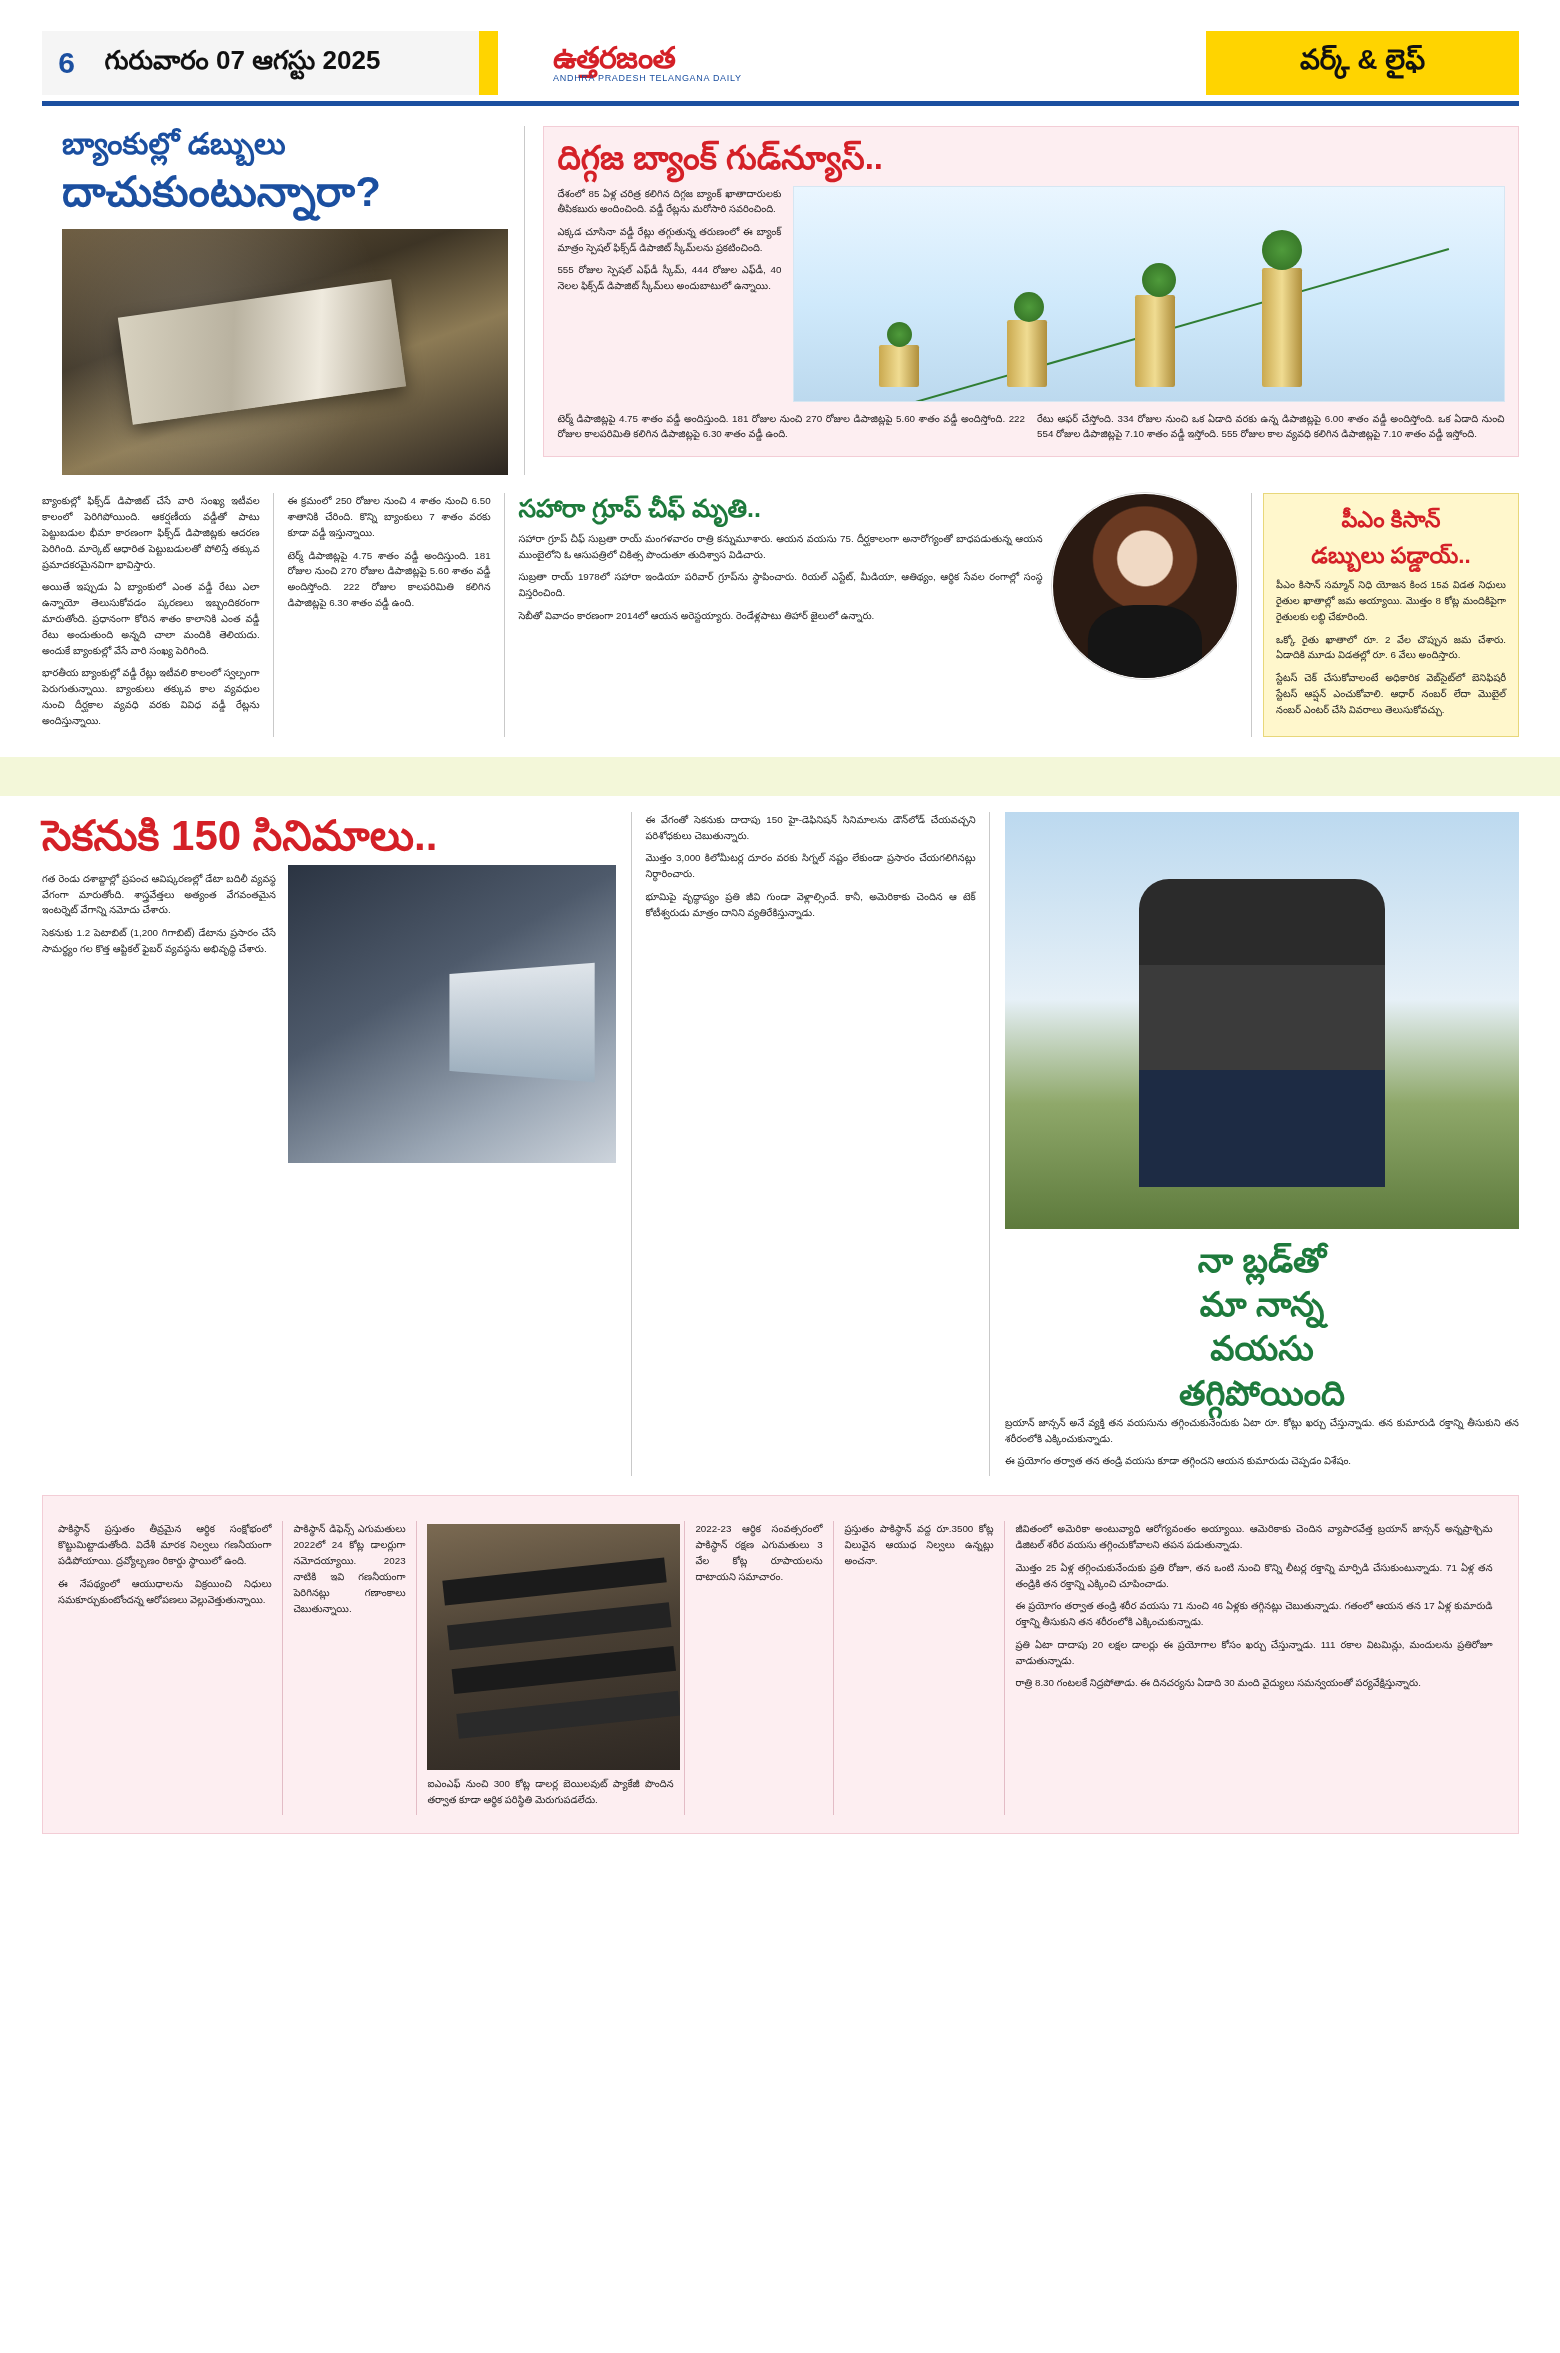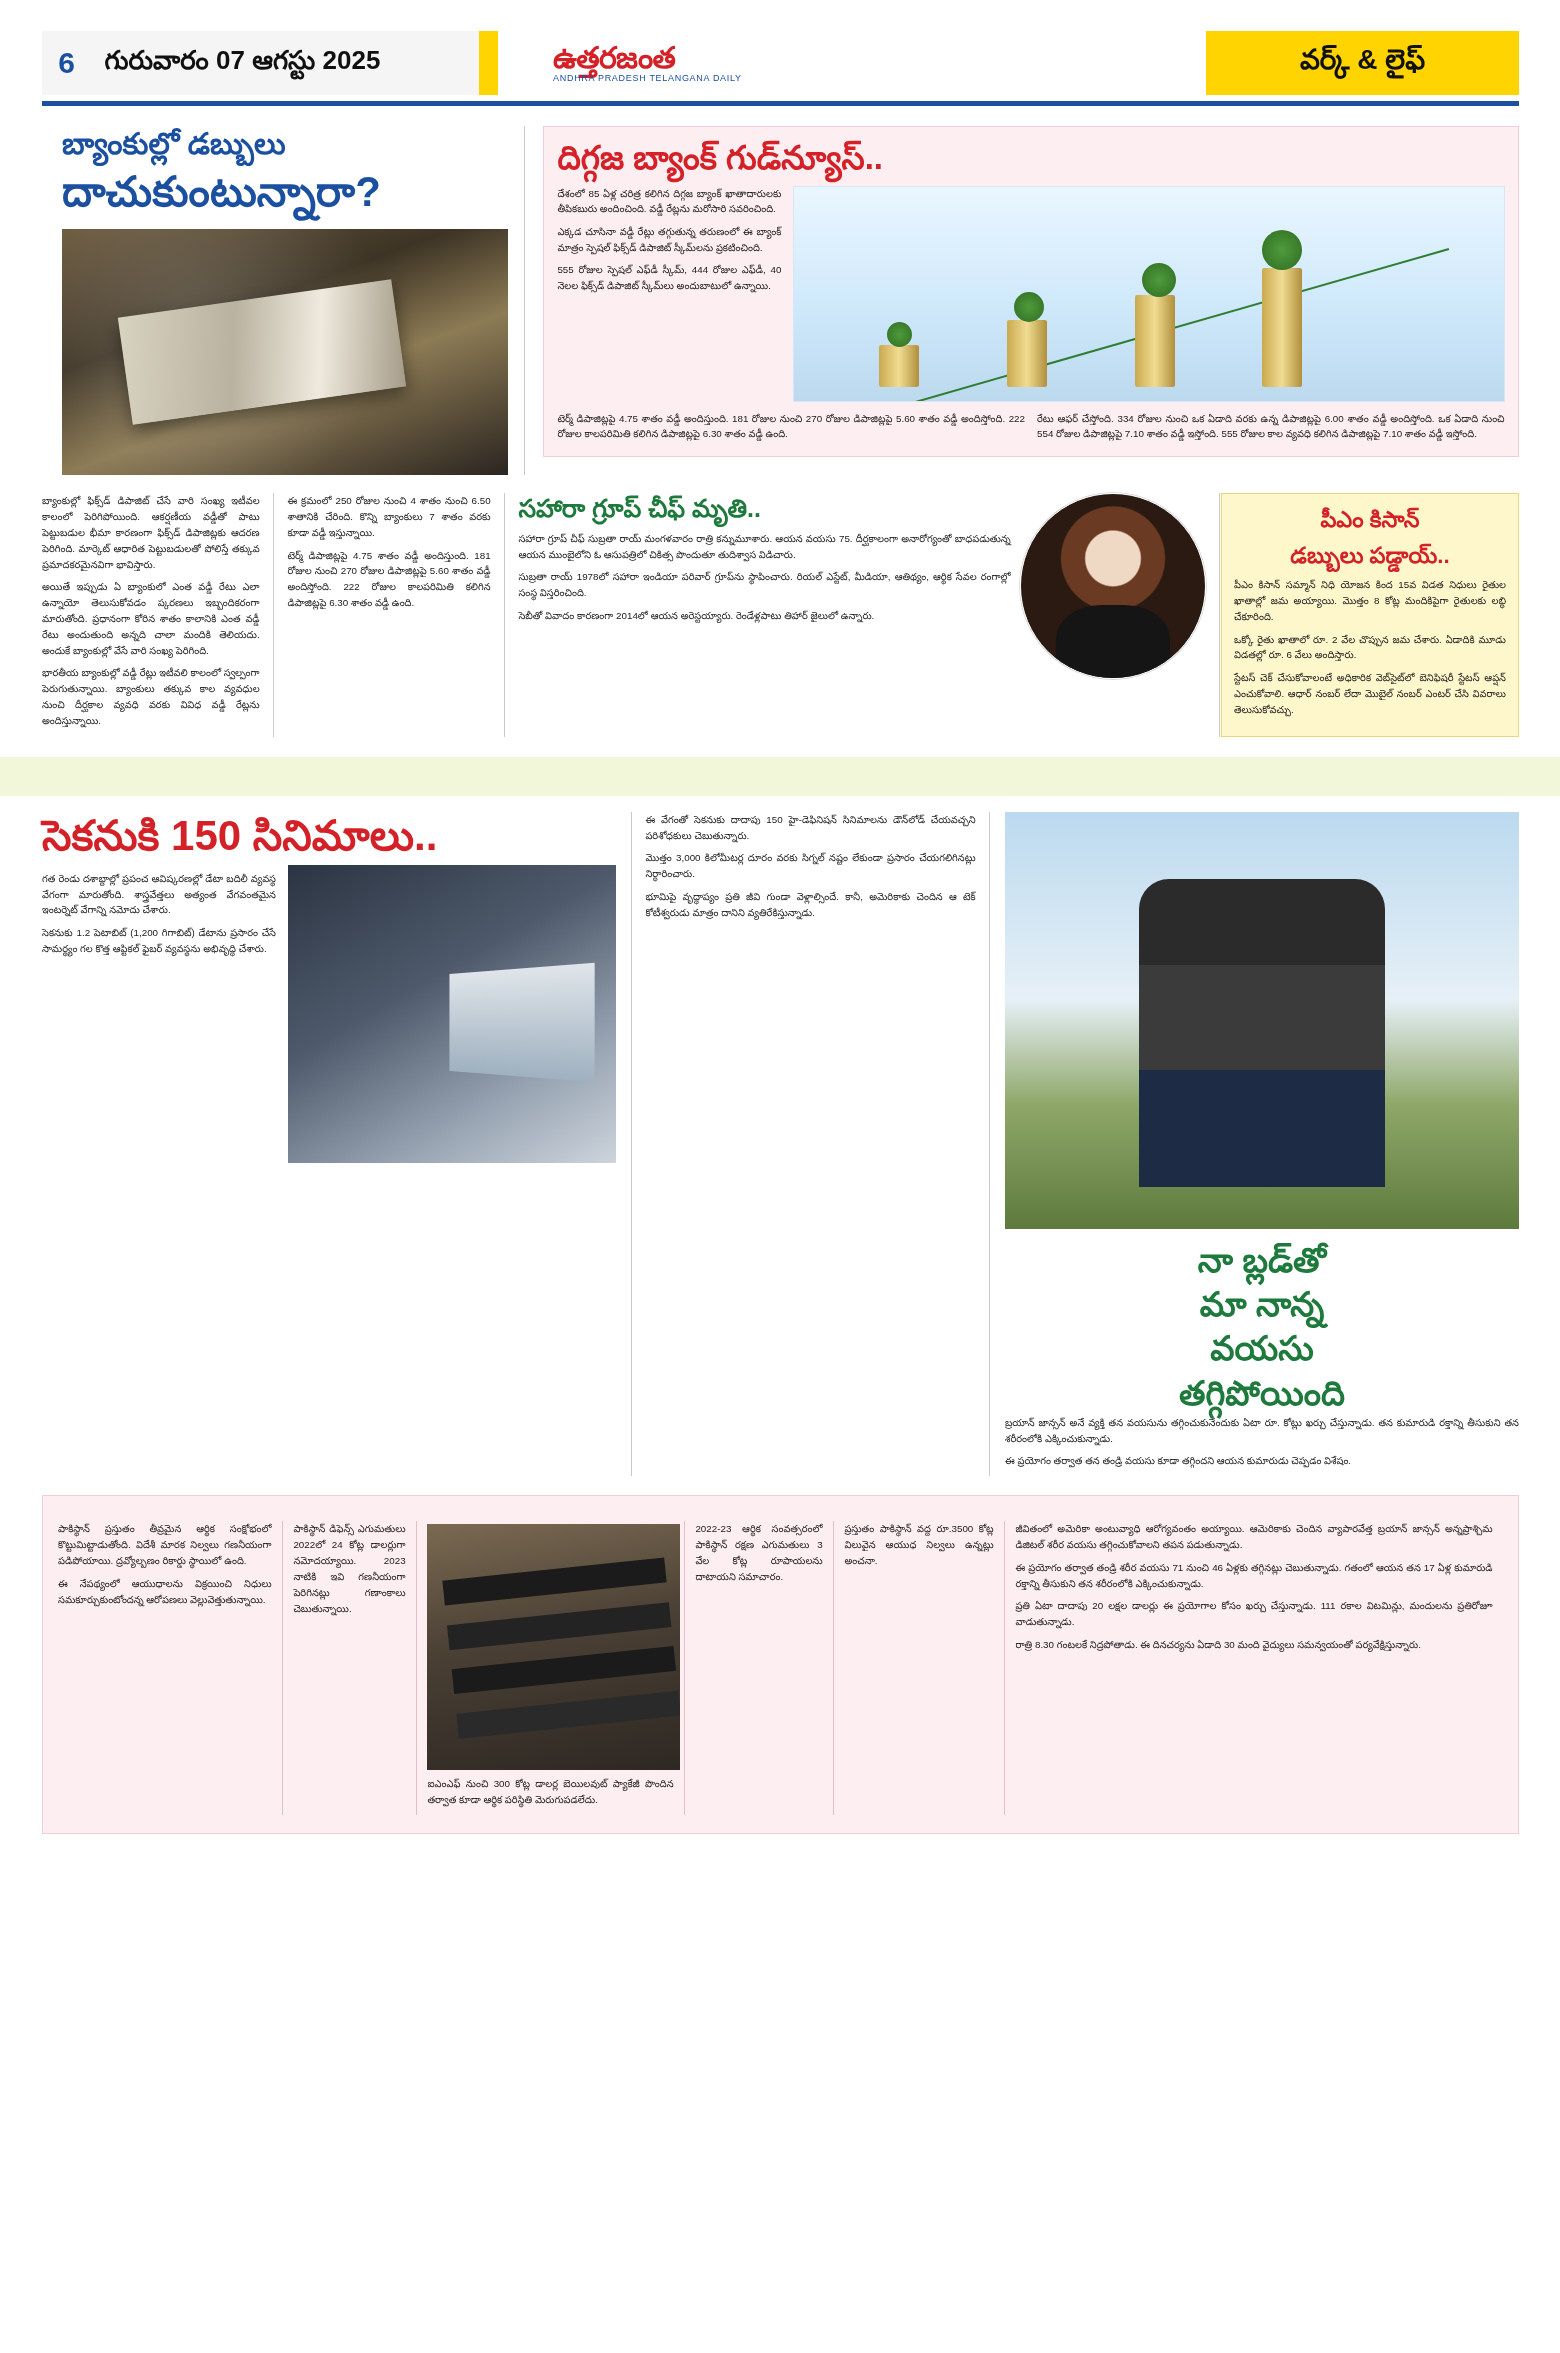--- a/index.html
+++ b/index.html
@@ -73,21 +73,21 @@
     transform:rotate(-16deg); box-shadow:0 0 0 0 #2f7d32;
   }
   .tr-cols { display:flex; gap:12px; margin-top:9px; }
   .tr-cols > div { flex:1; }
 
   
   .mid-wrap { display:flex; margin: 18px 42px 0 42px; }
   .mid-a { width:231px; padding-right:13.4px; }
   .mid-b { width:231px; padding:0 13.4px; border-left:0.7px solid #c9c9c9; }
   .mid-c { flex:1; padding:0 13.4px; border-left:0.7px solid #c9c9c9; }
-  .mid-d { width:300px; padding-left:1px; border-left:0.7px solid #c9c9c9; }
+  .mid-d { width:268px; padding-left:11px; border-left:0.7px solid #c9c9c9; }
   .hl-green { color:#1e7a3c; font-size:25px; font-weight:bold; line-height:1.2; }
   .sahara-photo{
     width:186px; height:186px; border-radius:50%; overflow:hidden; float:right; margin:0 0 6px 9px;
     background:radial-gradient(circle at 50% 35%, #f0d9c4 0 18%, #6b3a22 19% 34%, #2a1a12 35% 100%);
     border:1.5px solid #fff; box-shadow:0 0 0 0.7px #ccc;
     position:relative;
   }
   .sahara-photo:after{
     content:""; position:absolute; left:50%; top:60%; transform:translateX(-50%);
     width:62%; height:46%; background:#151515; border-radius:40% 40% 0 0;
@@ -286,20 +286,21 @@
         </div>
       </div>
       <div class="bc bc4 tel">
         <p class="p">2022-23 ఆర్థిక సంవత్సరంలో పాకిస్థాన్ రక్షణ ఎగుమతులు 3 వేల కోట్ల రూపాయలను దాటాయని సమాచారం.</p>
       </div>
       <div class="bc bc5 tel">
         <p class="p">ప్రస్తుతం పాకిస్థాన్ వద్ద రూ.3500 కోట్ల విలువైన ఆయుధ నిల్వలు ఉన్నట్లు అంచనా.</p>
       </div>
       <div class="bc bc6 tel">
         <p class="p">జీవితంలో అమెరికా అంటువ్యాధి ఆరోగ్యవంతం అయ్యాయి. ఆమెరికాకు చెందిన వ్యాపారవేత్త బ్రయాన్ జాన్సన్ అన్నప్రాశ్చిమ డిజిటల్ శరీర వయసు తగ్గించుకోవాలని తపన పడుతున్నాడు.</p>
+        <p class="p">మొత్తం 25 ఏళ్ల తగ్గించుకునేందుకు ప్రతి రోజూ, తన ఒంటి నుంచి కొన్ని లీటర్ల రక్తాన్ని మార్పిడి చేసుకుంటున్నాడు. 71 ఏళ్ల తన తండ్రికి తన రక్తాన్ని ఎక్కించి చూపించాడు.</p>
         <p class="p">ఈ ప్రయోగం తర్వాత తండ్రి శరీర వయసు 71 నుంచి 46 ఏళ్లకు తగ్గినట్లు చెబుతున్నాడు. గతంలో ఆయన తన 17 ఏళ్ల కుమారుడి రక్తాన్ని తీసుకుని తన శరీరంలోకి ఎక్కించుకున్నాడు.</p>
         <p class="p">ప్రతి ఏటా దాదాపు 20 లక్షల డాలర్లు ఈ ప్రయోగాల కోసం ఖర్చు చేస్తున్నాడు. 111 రకాల విటమిన్లు, మందులను ప్రతిరోజూ వాడుతున్నాడు.</p>
         <p class="p">రాత్రి 8.30 గంటలకే నిద్రపోతాడు. ఈ దినచర్యను ఏడాది 30 మంది వైద్యులు సమన్వయంతో పర్యవేక్షిస్తున్నారు.</p>
       </div>
     </div>
   </div>
 
 </div>
 
 

